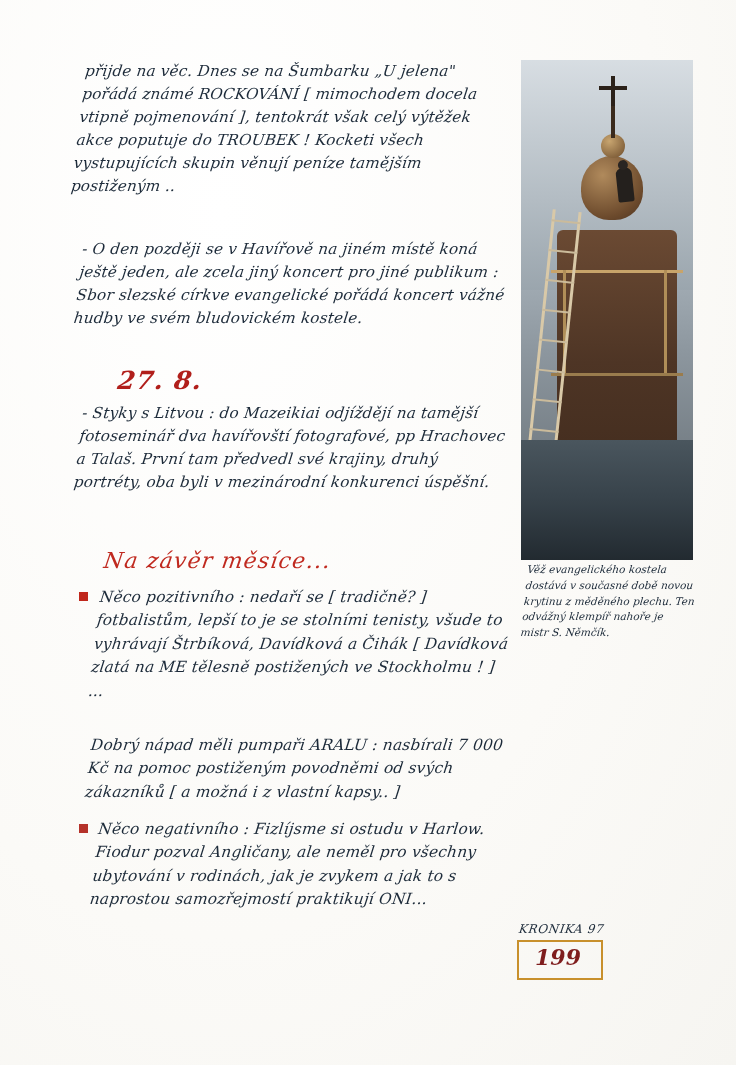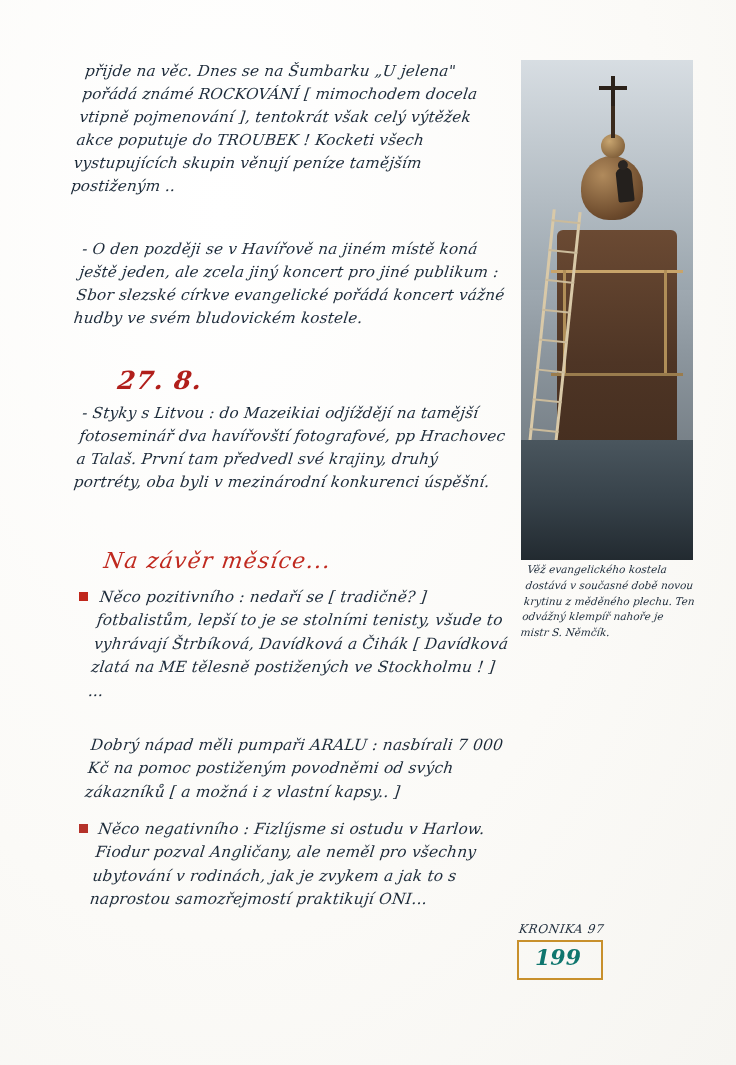--- a/index.html
+++ b/index.html
@@ -289,21 +289,21 @@
   .page-num {
     position: absolute;
     left: 517px;
     top: 944px;
     width: 82px;
     text-align: center;
     font-family: "DejaVu Serif", serif;
     font-style: italic;
     font-weight: bold;
     font-size: 22px;
-    color: #0f766e;
+    color: #7f1d1d;
   }
 </style>
 </head>
 <body>
 
 <div class="page">
   <div class="paper-tint"></div>
 
   <div class="hand" id="block-top">přijde na věc. Dnes se na Šumbarku „U jelena"
 pořádá známé ROCKOVÁNÍ [ mimochodem docela vtipně pojmenování ], tentokrát však celý výtěžek akce poputuje do TROUBEK ! Kocketi všech vystupujících skupin věnují peníze tamějším postiženým ..</div>

